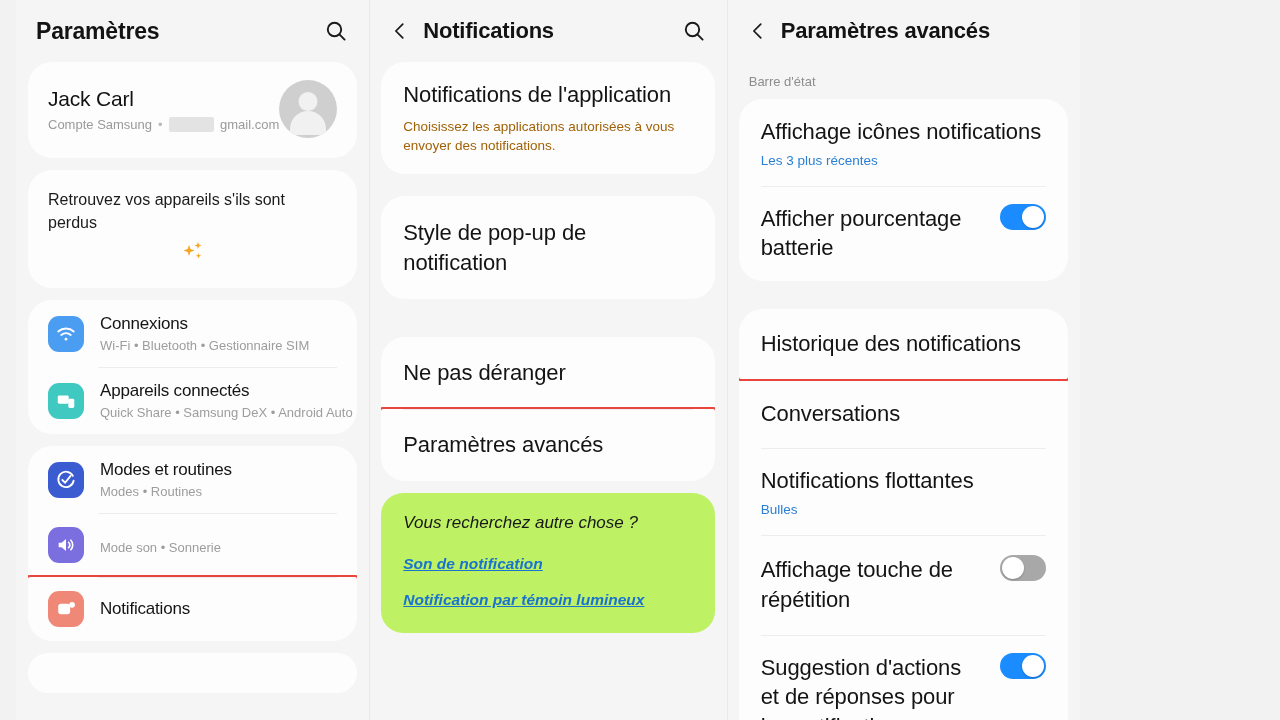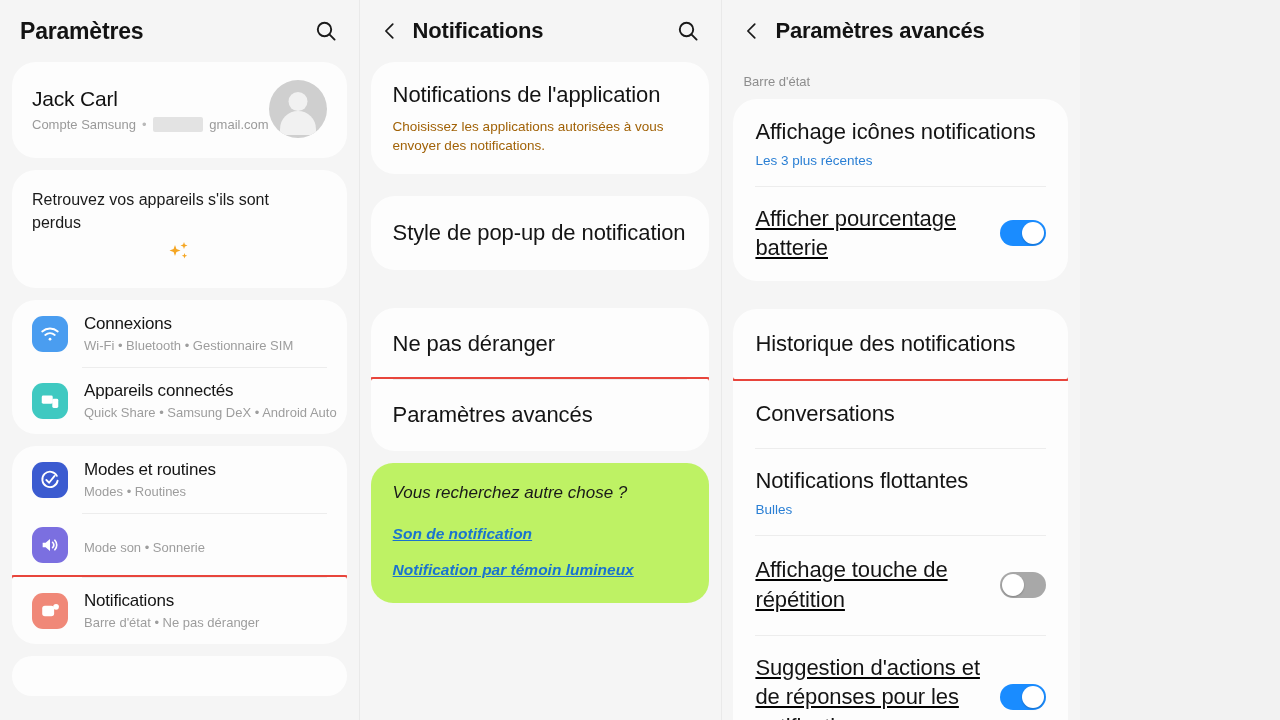--- a/index.html
+++ b/index.html
@@ -2,21 +2,21 @@
 <html lang="fr"><head>
 <meta charset="utf-8">
 <style>
   * { box-sizing: border-box; margin: 0; padding: 0; }
   html, body {
     width: 1280px; height: 720px;
     font-family: "Liberation Sans", sans-serif;
     background: #f2f2f2;
     overflow: hidden;
   }
-  .screens { display: flex; width: 1080px; height: 720px; }
+  .screens { display: flex; width: 1080px; height: 720px; padding-left: 16px; }
 
   .panel { position: relative; height: 720px; background: #f5f5f5; overflow: hidden; }
   .panel-left   { width: 425px; }
   .panel-mid    { width: 430px; }
   .panel-right  { width: 425px; }
 
   .panel-divider-l { position:absolute; top:0; left:0; width:1px; height:720px; background:#e9e9e9; }
 
   
   .hdr {
@@ -83,21 +83,21 @@
 
   
   .prow { padding: 18px 22px; position:relative; }
   .prow .ptitle { font-size:22px; color:#141414; letter-spacing:-.1px; line-height:1.35;}
   .prow .pdesc  { font-size:13.5px; color:#a16207; margin-top:7px; line-height:1.45;}
   .prow .pval   { font-size:13.5px; color:#2a7fd4; margin-top:6px; }
   .prow + .prow::before {
     content:""; position:absolute; top:0; left:22px; right:22px; height:1px; background:#ededed;
   }
 
-  .toggle-row { display:flex; align-items:center; gap: 16px; text-decoration: underline; }
+  .toggle-row { display:flex; align-items:flex-start; gap: 16px; }
   .toggle-row .tt { flex:1 1 auto; }
   .vsep { width:1px; align-self:stretch; background:#e4e4e4; margin: 2px 8px 2px 0;}
 
   .switch { flex:0 0 46px; width:46px; height:26px; border-radius:13px; position:relative; }
   .switch.on  { background:#1a8cff; }
   .switch.off { background:#a8a8a8; }
   .switch .knob {
     position:absolute; top:2px; width:22px; height:22px; border-radius:50%;
     background:#ffffff; box-shadow: 0 1px 2px rgba(0,0,0,.22);
   }
@@ -224,21 +224,20 @@
 
       <div class="srow hl">
         <div class="sicon" style="background:#f08878">
           <svg width="22" height="22" viewBox="0 0 24 24" fill="#ffffff">
             <path d="M3.5 9.2 a3 3 0 0 1 3-3 h7 a3 3 0 0 1 3 3 v5.6 a3 3 0 0 1 -3 3 h-7 a3 3 0 0 1 -3 -3 Z"></path>
             <circle cx="18.6" cy="7.4" r="3.1"></circle>
           </svg>
         </div>
         <div class="stext">
           <div class="stitle">Notifications</div>
-          <div class="ssub">Barre d'état • Ne pas déranger</div>
         </div>
       </div>
 
     </div>
 
     <div class="card" style="height:40px"></div>
 
   </div>
 
   <div class="panel panel-mid">

